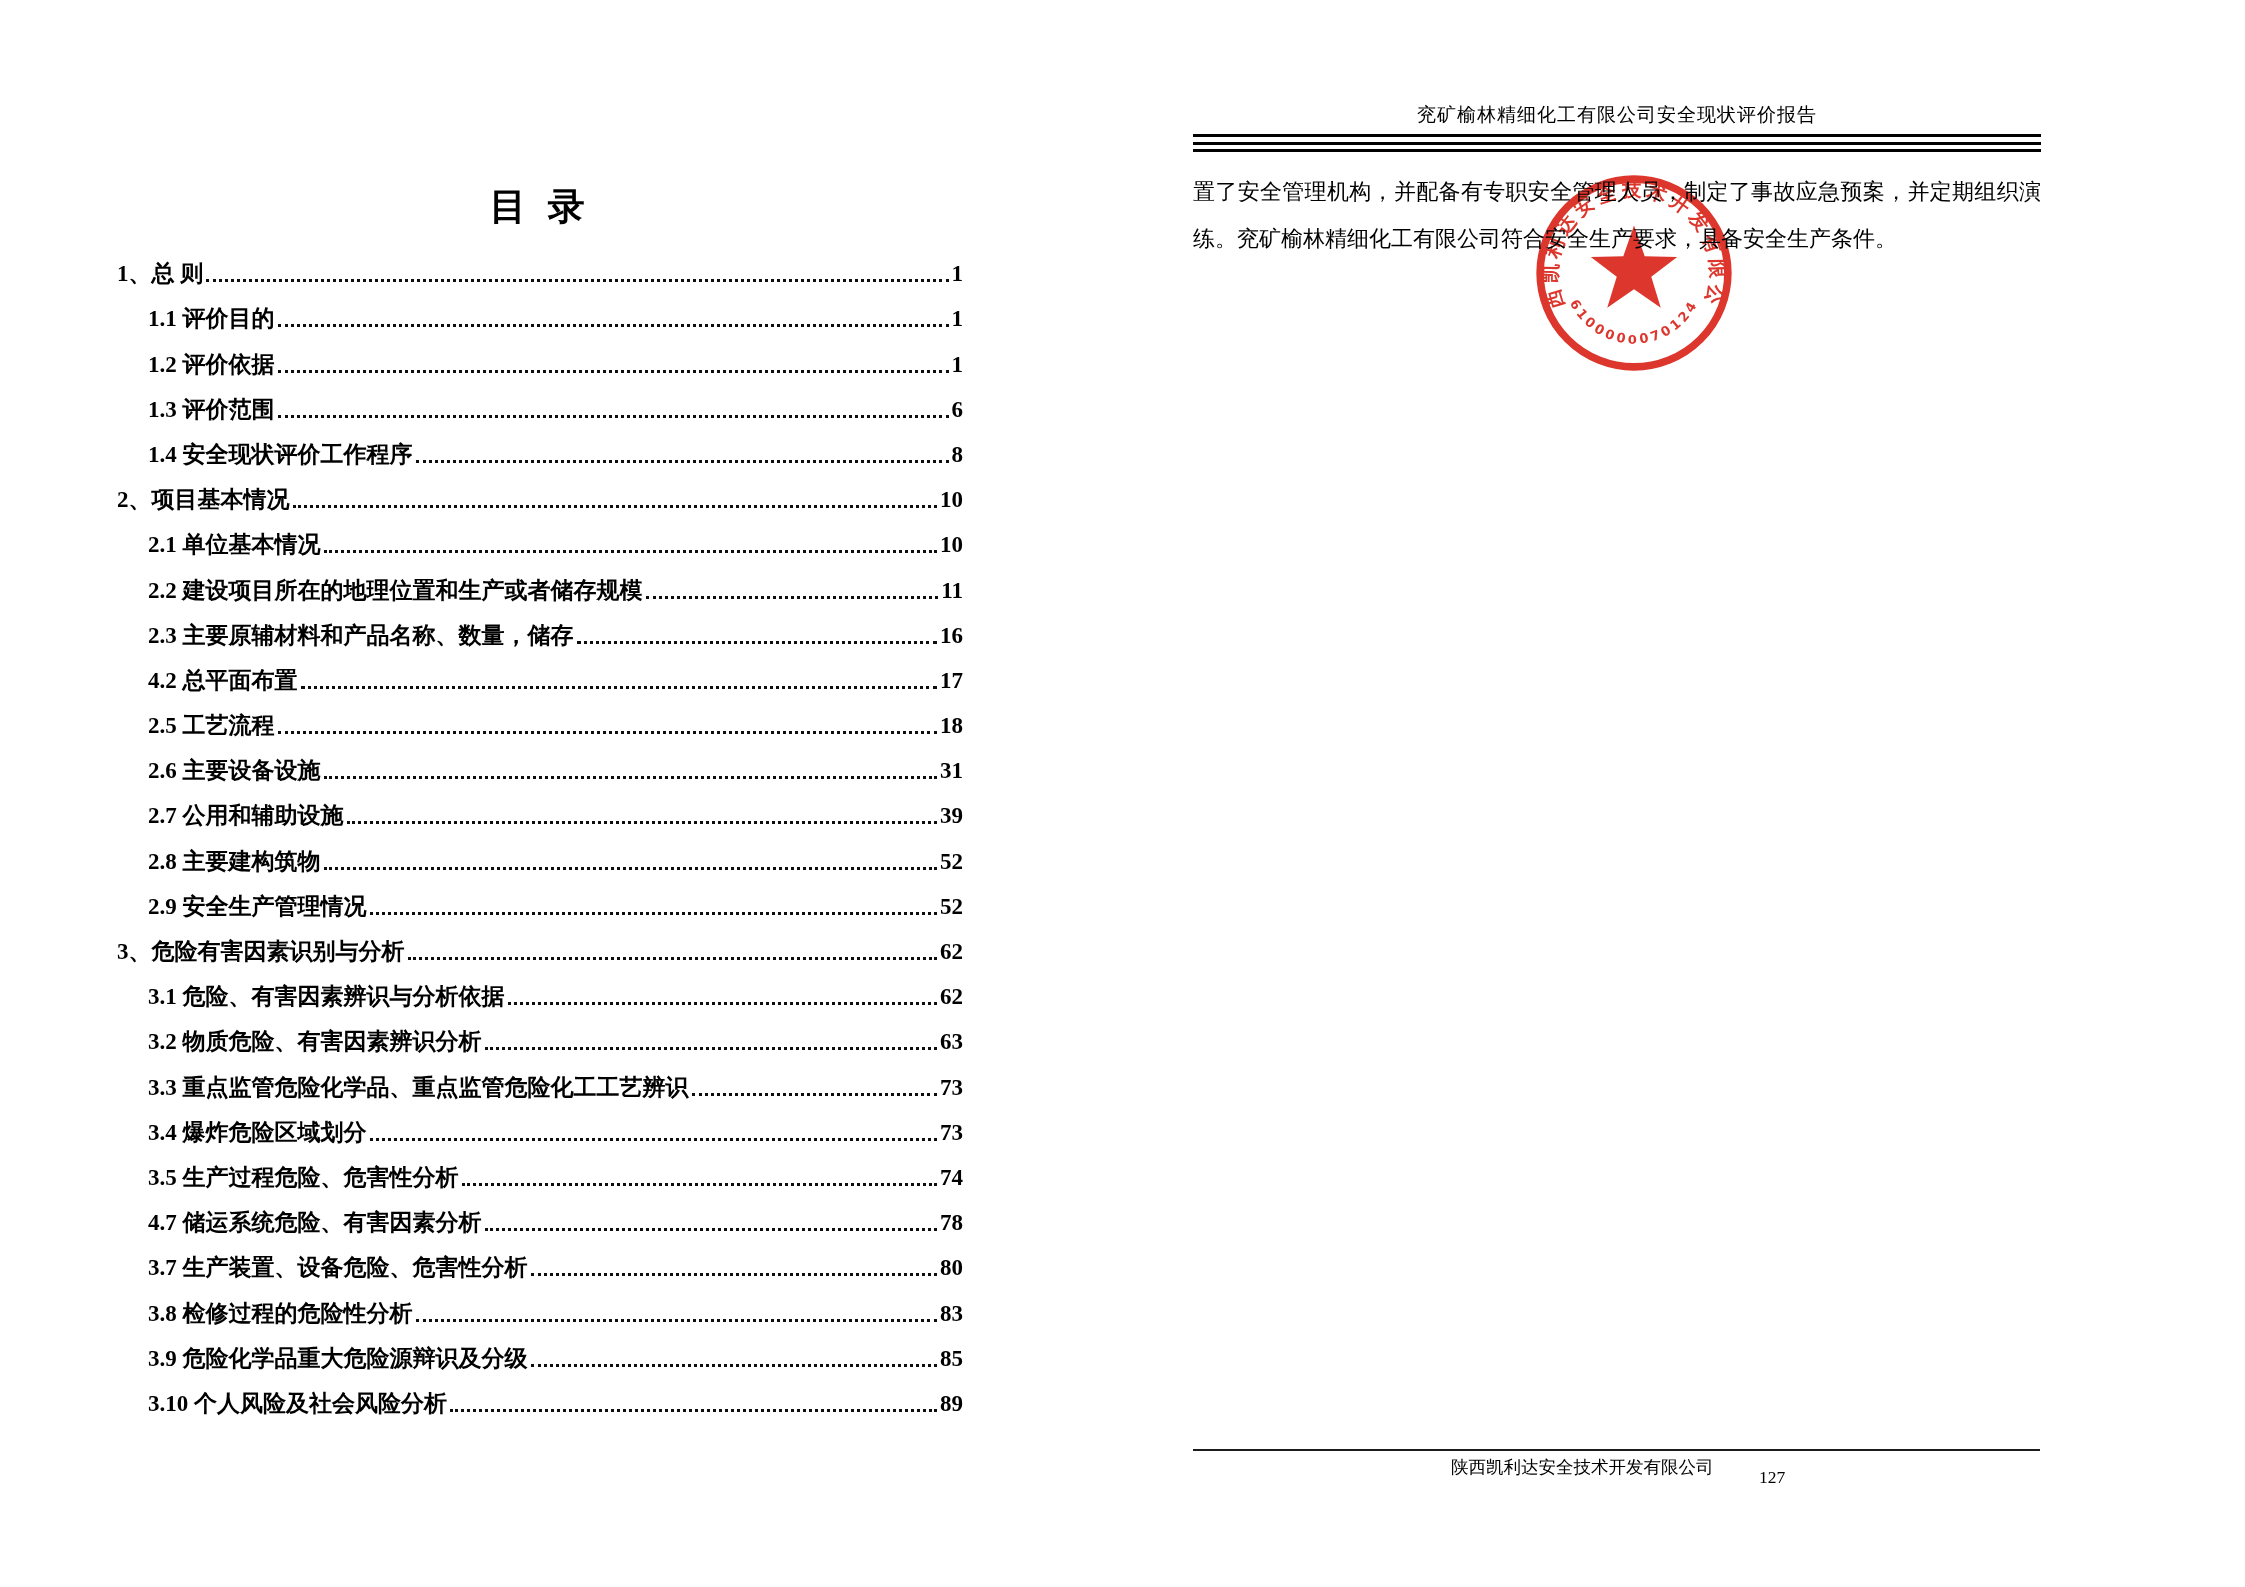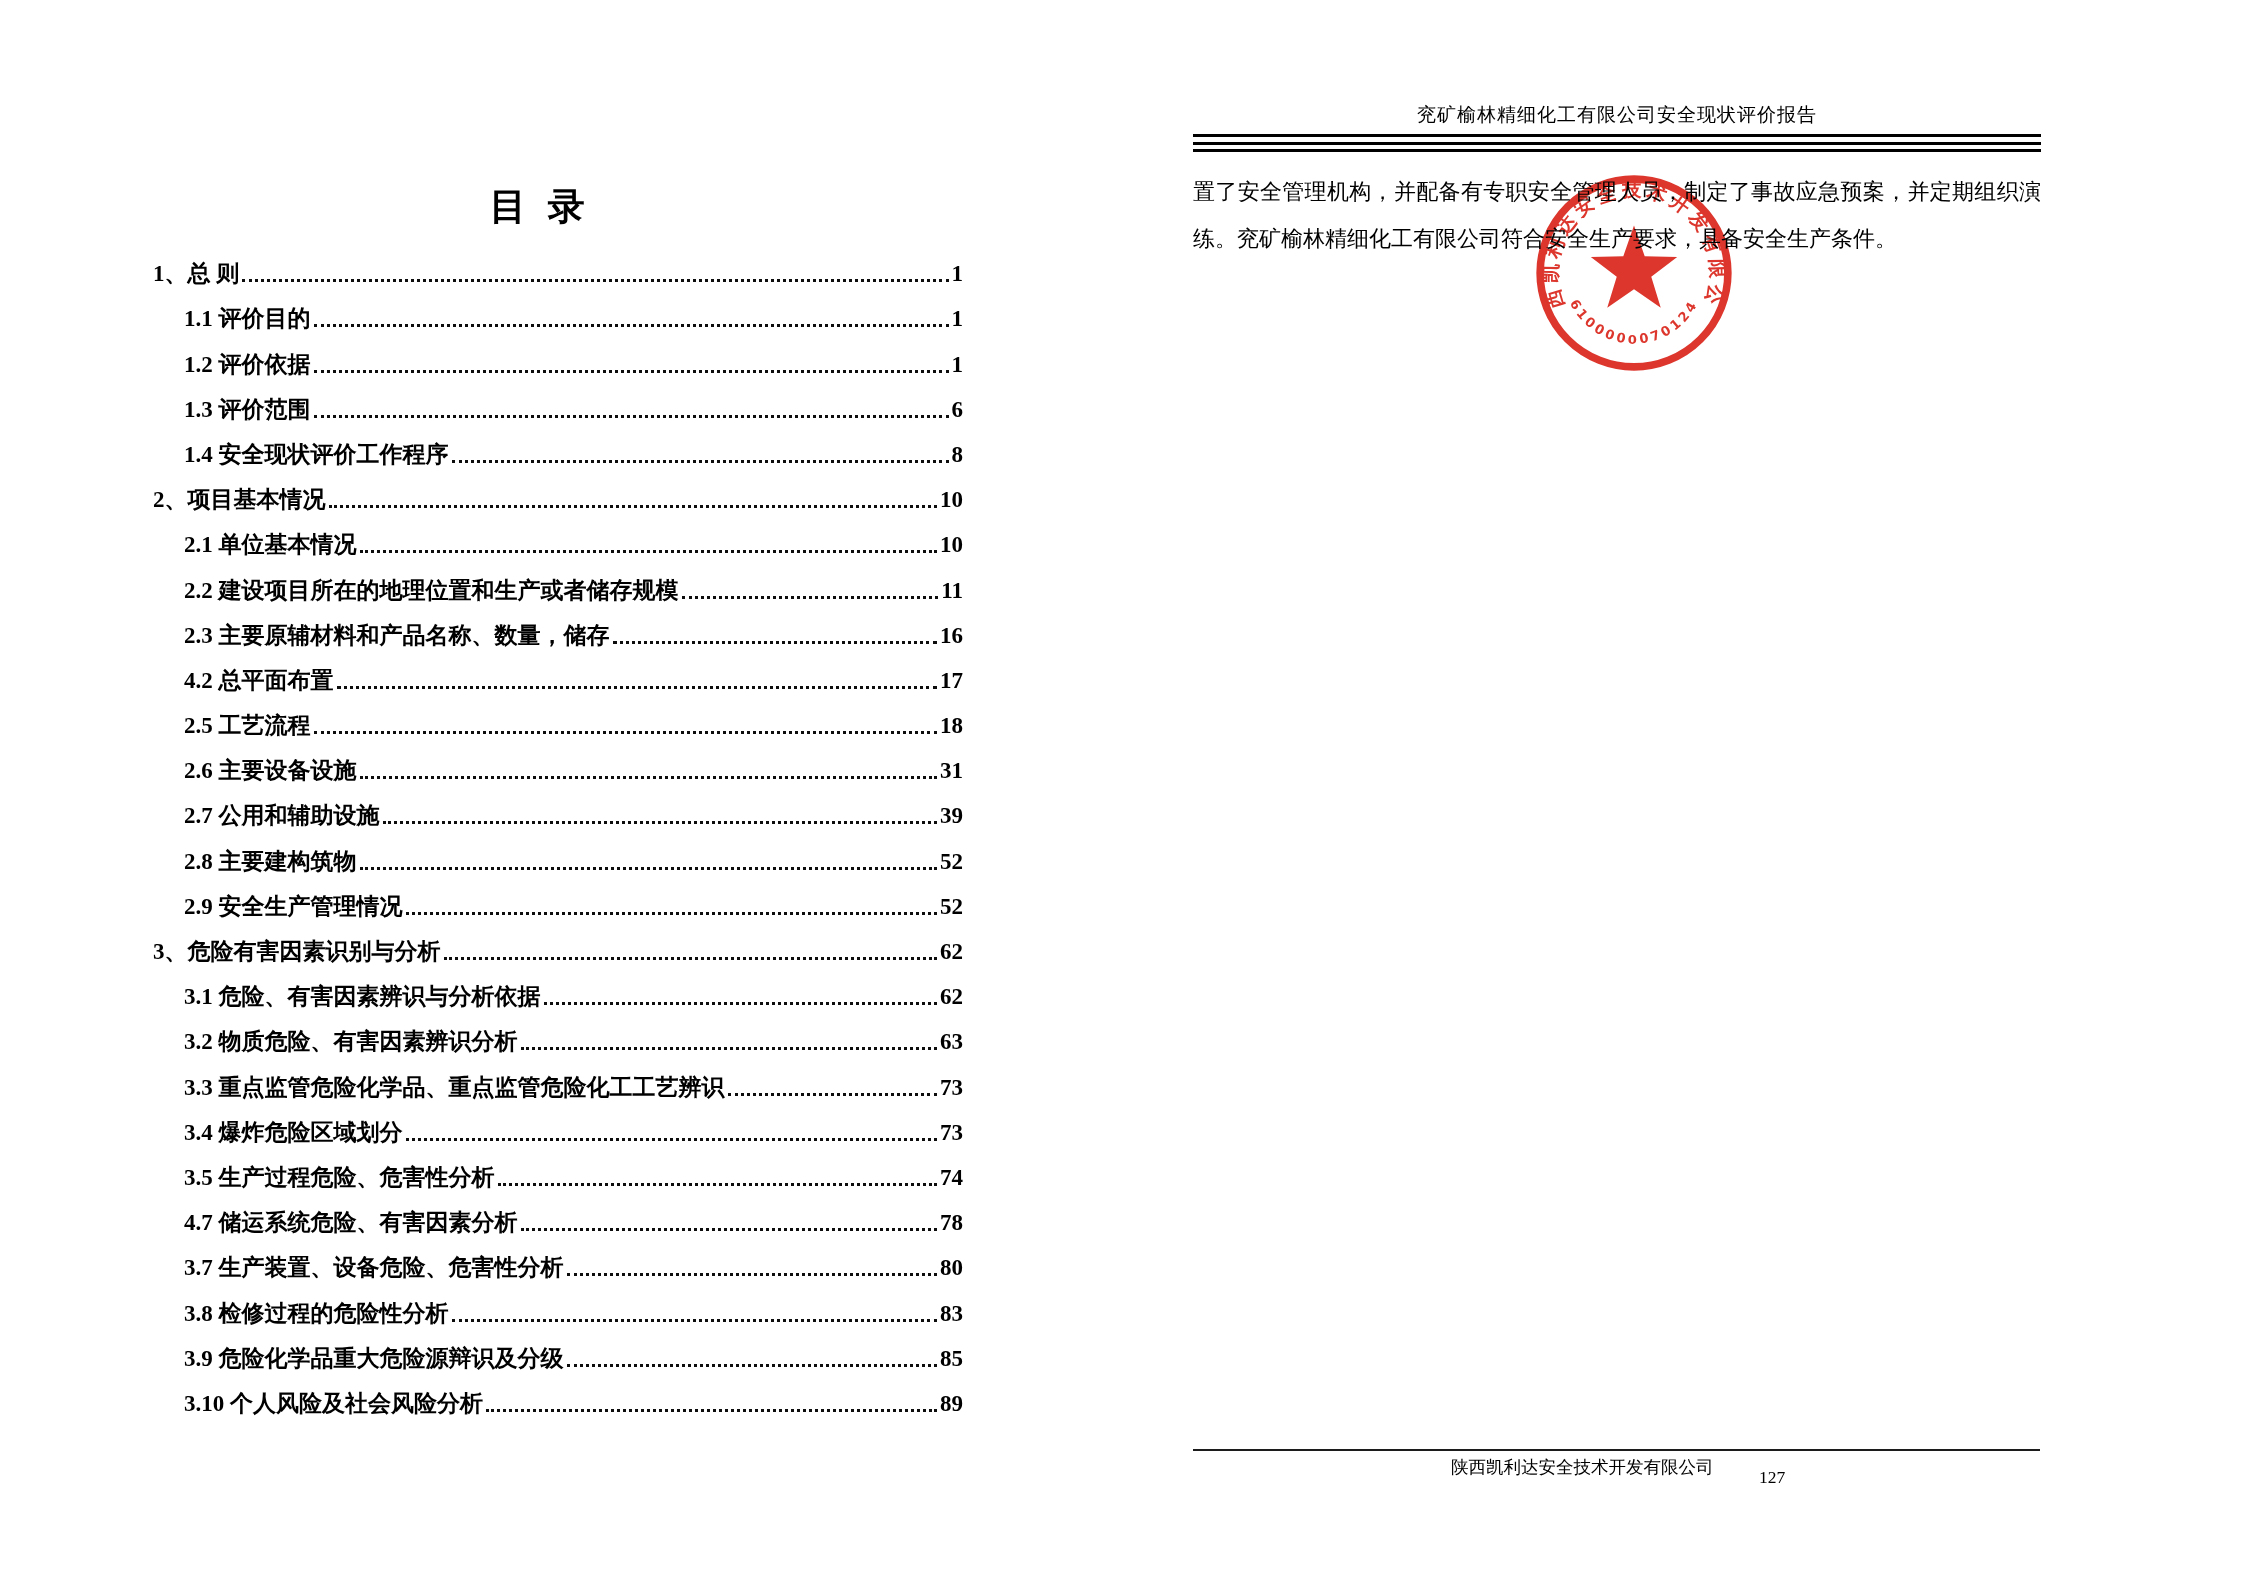--- a/index.html
+++ b/index.html
@@ -3,21 +3,21 @@
 <meta charset="utf-8">
 <style>
   html,body{margin:0;padding:0;background:#ffffff;}
   #page{position:relative;width:2245px;height:1587px;background:#ffffff;overflow:hidden;
         font-family:"Liberation Serif","DejaVu Serif",serif;color:#000;}
 
   
   #toc{position:absolute;left:117px;top:182px;width:846px;}
   #toc-title{width:100%;text-align:center;font-size:37px;font-weight:bold;letter-spacing:6px;}
   #toc-list{position:absolute;left:0;top:62px;width:846px;}
-  .toc-row{display:flex;align-items:flex-end;height:45.2px;font-size:23px;font-weight:bold;white-space:nowrap;margin-left:36px;}
+  .toc-row{display:flex;align-items:flex-end;height:45.2px;font-size:23px;font-weight:bold;white-space:nowrap;}
   .toc-row.lvl1{padding-left:31px;justify-content:flex-end;}
   .toc-label{flex:0 0 auto;line-height:30px;}
   .toc-leader{flex:1 1 auto;border-bottom:3px dotted #0d0d0d;margin:0 3px 7px 3px;min-width:20px;}
   .toc-page{flex:0 0 auto;line-height:30px;}
 
   
   #rpage{position:absolute;left:1193px;top:102px;width:848px;}
   #rpage-header{width:100%;text-align:center;font-size:19px;letter-spacing:1px;}
   #header-rule{margin-top:6px;height:12px;
       border-top:3.5px solid #000;border-bottom:3.5px solid #000;

